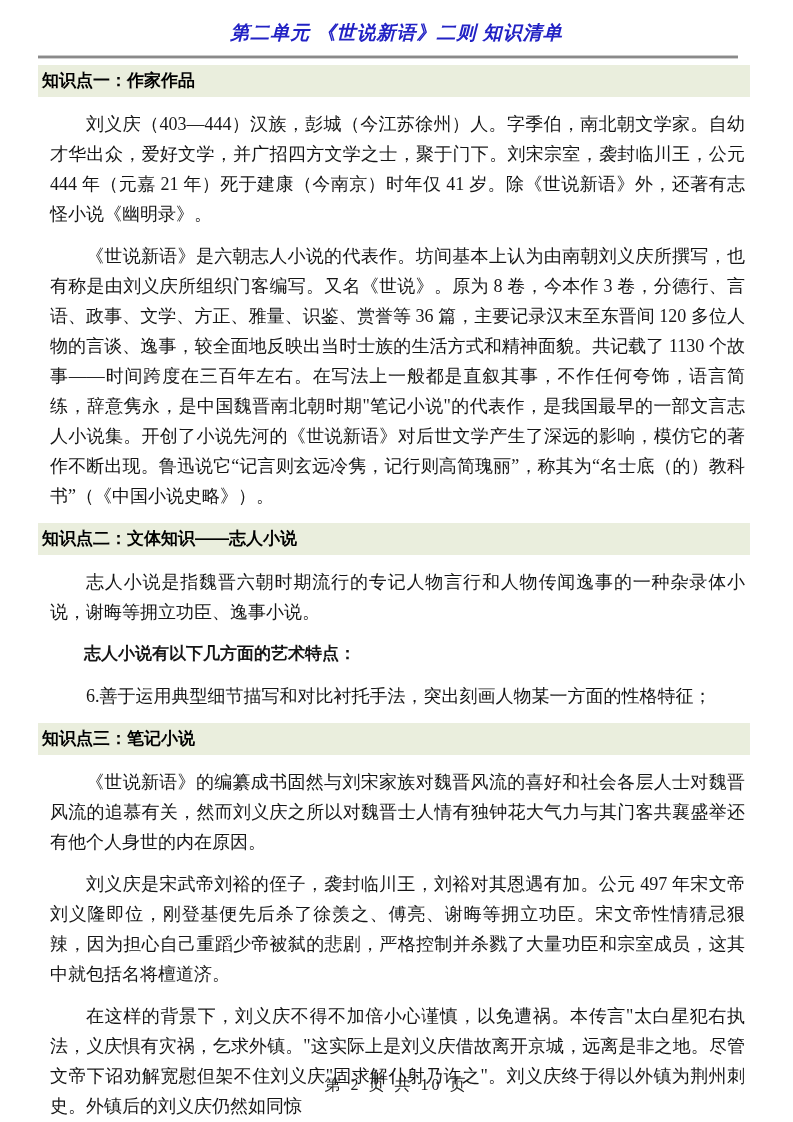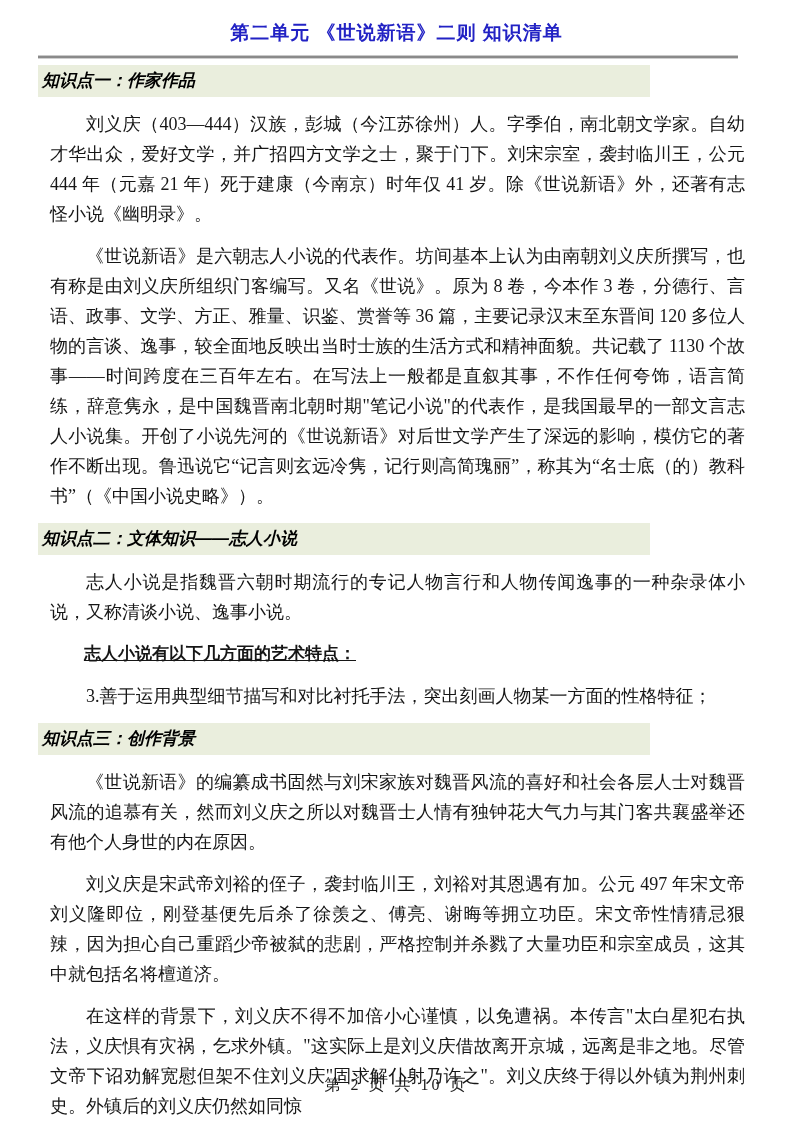--- a/index.html
+++ b/index.html
@@ -20,64 +20,63 @@
     background: #ffffff;
   }
   .doc-title {
     margin-top: 20px;
     text-align: center;
     font-family: "Liberation Sans", "DejaVu Sans", sans-serif;
     font-weight: bold;
     font-size: 19px;
     letter-spacing: 1px;
     color: #2222c4;
+    font-style: italic;
   }
   .rule {
     margin: 9px 0 0 38px;
     width: 700px;
     height: 2px;
     background: #8a8a8a;
     border-top: 1px solid #c9c9c9;
     border-bottom: 1px solid #cfcfcf;
   }
   .content {
     margin: 0 36px 0 38px;
     font-size: 18px;
     line-height: 30px;
     color: #161616;
     text-align: justify;
   }
   .section-heading {
-    width: 612px;
+    width: 712px;
     box-sizing: border-box;
     margin: 6px 0 5px 0;
     padding: 1px 0 1px 4px;
     background: #eaeedd;
     font-family: "Liberation Sans", "DejaVu Sans", sans-serif;
     font-weight: bold;
     font-size: 17px;
     line-height: 30px;
     color: #000000;
     text-align: left;
     text-indent: 0;
-    font-style: italic;
   }
   .section-heading.spaced {
     margin-top: 10px;
   }
   .content p {
     margin: 12px;
     padding: 0;
     text-indent: 2em;
   }
   .bold-para {
     font-weight: bold;
     font-family: "Liberation Sans", "DejaVu Sans", sans-serif;
     font-size: 17px;
-    text-decoration: underline;
   }
   .footer {
     position: absolute;
     bottom: 26px;
     left: 0;
     width: 100%;
     text-align: center;
     font-size: 16px;
     letter-spacing: 3px;
     color: #1c1c1c;
@@ -92,25 +91,25 @@
 
   <div class="rule"></div>
 
   <div class="content">
 
     <div class="section-heading">知识点一：作家作品</div>
     <p>刘义庆（403—444）汉族，彭城（今江苏徐州）人。字季伯，南北朝文学家。自幼才华出众，爱好文学，并广招四方文学之士，聚于门下。刘宋宗室，袭封临川王，公元 444 年（元嘉 21 年）死于建康（今南京）时年仅 41 岁。除《世说新语》外，还著有志怪小说《幽明录》。</p>
     <p>《世说新语》是六朝志人小说的代表作。坊间基本上认为由南朝刘义庆所撰写，也有称是由刘义庆所组织门客编写。又名《世说》。原为 8 卷，今本作 3 卷，分德行、言语、政事、文学、方正、雅量、识鉴、赏誉等 36 篇，主要记录汉末至东晋间 120 多位人物的言谈、逸事，较全面地反映出当时士族的生活方式和精神面貌。共记载了 1130 个故事——时间跨度在三百年左右。在写法上一般都是直叙其事，不作任何夸饰，语言简练，辞意隽永，是中国魏晋南北朝时期"笔记小说"的代表作，是我国最早的一部文言志人小说集。开创了小说先河的《世说新语》对后世文学产生了深远的影响，模仿它的著作不断出现。鲁迅说它“记言则玄远冷隽，记行则高简瑰丽”，称其为“名士底（的）教科书”（《中国小说史略》）。</p>
 
     <div class="section-heading spaced">知识点二：文体知识——志人小说</div>
-    <p>志人小说是指魏晋六朝时期流行的专记人物言行和人物传闻逸事的一种杂录体小说，又称清谈小说、逸事小说。</p>
+    <p>志人小说是指魏晋六朝时期流行的专记人物言行和人物传闻逸事的一种杂录体小说，谢晦等拥立功臣、逸事小说。</p>
     <p class="bold-para">志人小说有以下几方面的艺术特点：</p>
-    <p>3.善于运用典型细节描写和对比衬托手法，突出刻画人物某一方面的性格特征；</p>
+    <p>6.善于运用典型细节描写和对比衬托手法，突出刻画人物某一方面的性格特征；</p>
 
-    <div class="section-heading spaced">知识点三：创作背景</div>
+    <div class="section-heading spaced">知识点三：笔记小说</div>
     <p>《世说新语》的编纂成书固然与刘宋家族对魏晋风流的喜好和社会各层人士对魏晋风流的追慕有关，然而刘义庆之所以对魏晋士人情有独钟花大气力与其门客共襄盛举还有他个人身世的内在原因。</p>
     <p>刘义庆是宋武帝刘裕的侄子，袭封临川王，刘裕对其恩遇有加。公元 497 年宋文帝刘义隆即位，刚登基便先后杀了徐羡之、傅亮、谢晦等拥立功臣。宋文帝性情猜忌狠辣，因为担心自己重蹈少帝被弑的悲剧，严格控制并杀戮了大量功臣和宗室成员，这其中就包括名将檀道济。</p>
     <p>在这样的背景下，刘义庆不得不加倍小心谨慎，以免遭祸。本传言"太白星犯右执法，义庆惧有灾祸，乞求外镇。"这实际上是刘义庆借故离开京城，远离是非之地。尽管文帝下诏劝解宽慰但架不住刘义庆"固求解仆射乃许之"。刘义庆终于得以外镇为荆州刺史。外镇后的刘义庆仍然如同惊</p>
 
   </div>
 
   <div class="footer">第 2 页 共 10 页</div>
 
 </div>
 

